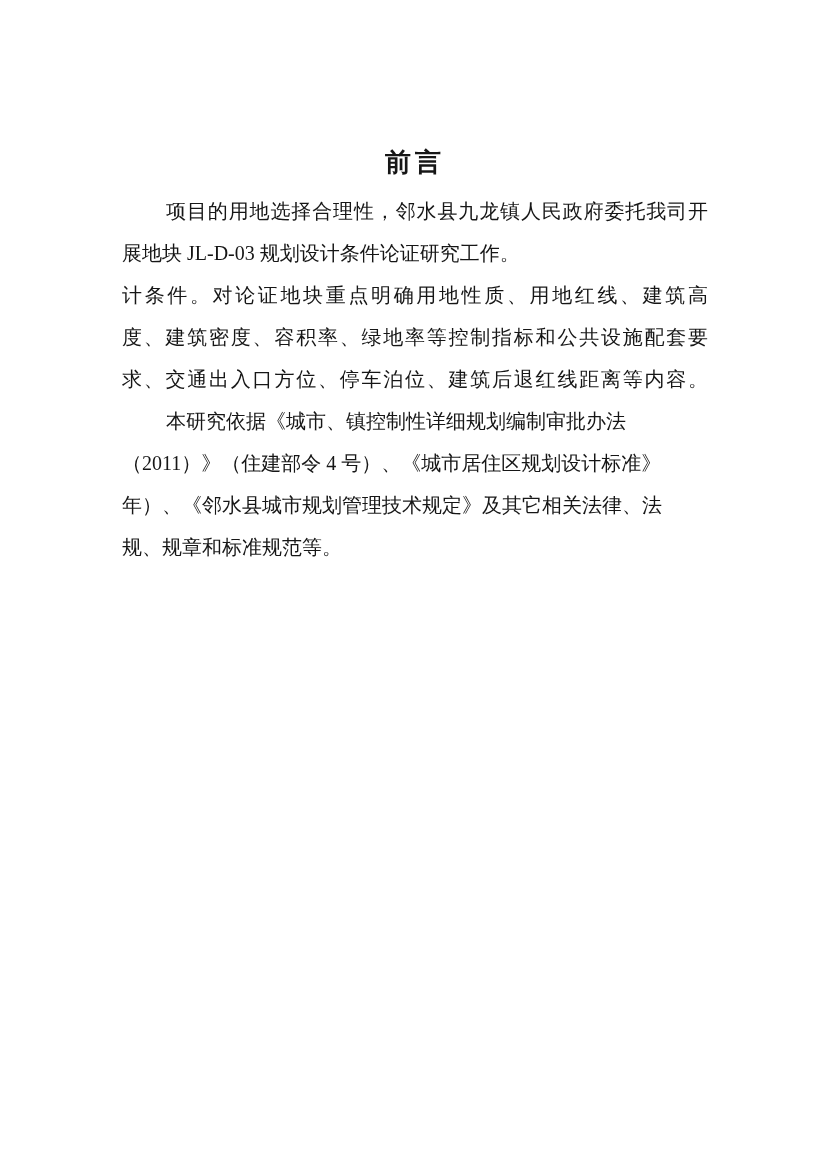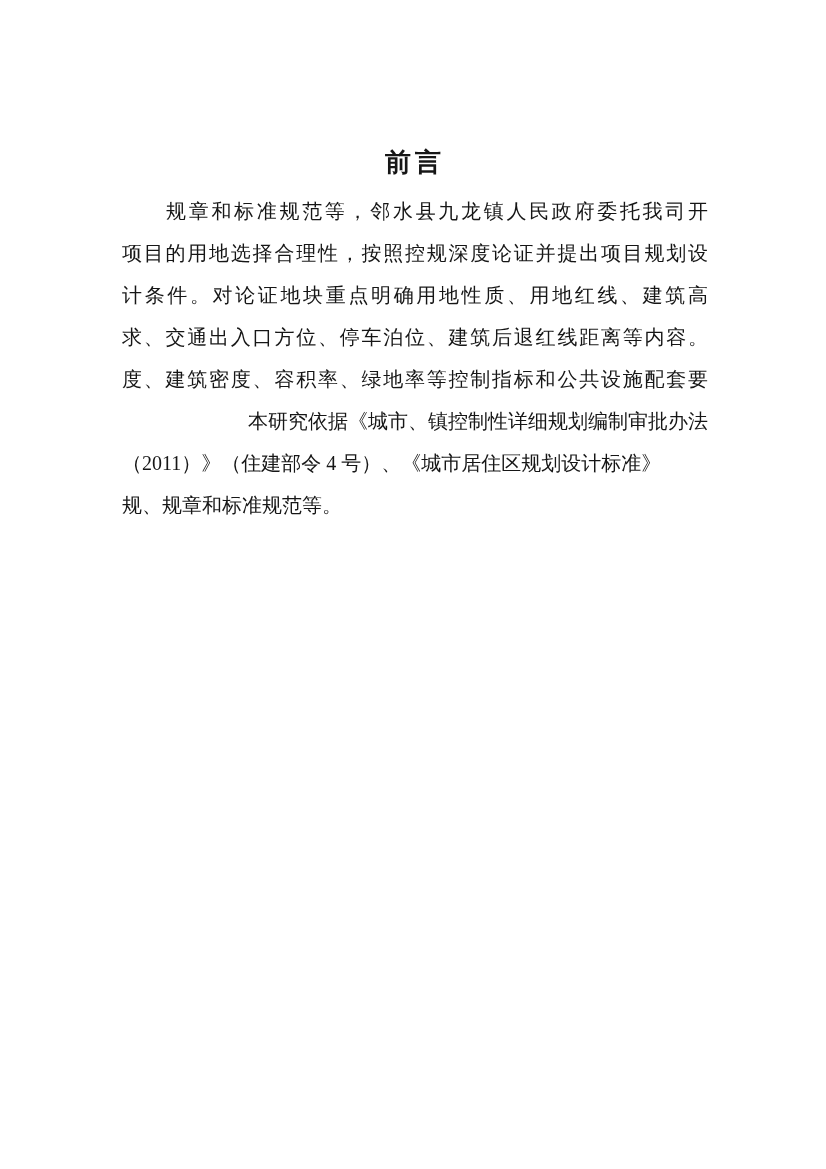--- a/index.html
+++ b/index.html
@@ -40,42 +40,42 @@
   .line {
     height: 42px;
     overflow: hidden;
   }
   .line.j {
     text-align: justify;
     text-align-last: justify;
   }
   .line.ind {
     text-indent: 44px;
-    text-align: right;
   }
   .page-num {
     position: absolute;
     left: 691px;
     top: 1064px;
     font-size: 14px;
     line-height: 20px;
     color: #161616;
   }
 </style>
 </head>
 <body>
 
 <div class="page">
   <h1 class="doc-title">前言</h1>
 
   <div class="content" id="content">
-      <div class="line j ind">规章和标准规范等，邻水县九龙镇人民政府委托我司开</div>
-      <div class="line j">项目的用地选择合理性，按照控规深度论证并提出项目规划设</div>
+      <div class="line j ind">项目的用地选择合理性，邻水县九龙镇人民政府委托我司开</div>
+      <div class="line">展地块 JL-D-03 规划设计条件论证研究工作。</div>
       <div class="line j">计条件。对论证地块重点明确用地性质、用地红线、建筑高</div>
+      <div class="line j">度、建筑密度、容积率、绿地率等控制指标和公共设施配套要</div>
       <div class="line j">求、交通出入口方位、停车泊位、建筑后退红线距离等内容。</div>
-      <div class="line j">度、建筑密度、容积率、绿地率等控制指标和公共设施配套要</div>
       <div class="line ind">本研究依据《城市、镇控制性详细规划编制审批办法</div>
       <div class="line">（2011）》（住建部令 4 号）、《城市居住区规划设计标准》</div>
+      <div class="line">年）、《邻水县城市规划管理技术规定》及其它相关法律、法</div>
       <div class="line">规、规章和标准规范等。</div>
     </div>
 
   <div class="page-num">1</div>
 </div>
 
 </body></html>

